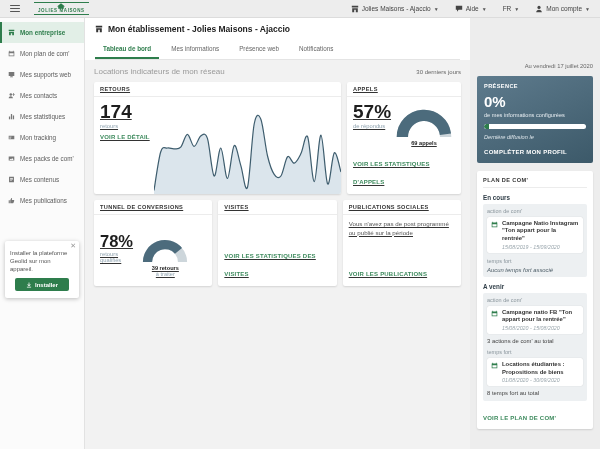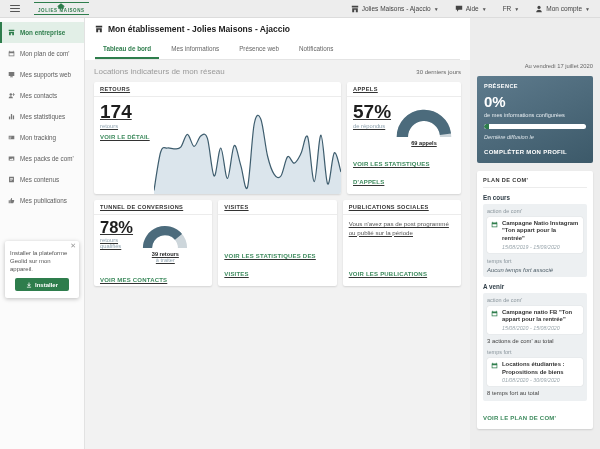--- a/index.html
+++ b/index.html
@@ -71,21 +71,21 @@
   .spark { flex:1; align-self:flex-end; height:90px; }
 
   .card-appels { flex:1; height:112px; }
   .appels-body { flex:1; display:flex; padding:5px 6px 0 6px; }
   .gauge-col { margin-left:auto; display:flex; flex-direction:column; align-items:center; padding-top:3px; }
   .gauge-label { font-size:5.6px; font-weight:bold; color:#222; margin-top:1px; }
   .gauge-sub { font-size:5.6px; color:#8fa3b0; }
   .card-footer { padding:5px 6px 6px 6px; margin-top:auto; }
 
   .card-sm { flex:1; height:86px; }
-  .sm-body { flex:1; display:flex; padding:4px 22px 0 6px; position:relative; }
+  .sm-body { flex:1; display:flex; padding:4px 22px 0 6px; position:relative;margin-top:14px; }
   .sm-body .kpi-value { font-size:16.5px; }
   .pub-text { font-size:6.2px; color:#555; line-height:1.4; padding:5px 6px 0 6px; flex:1; }
   .people { position:absolute; right:2px; top:4px; }
 
   
   .right-panel { width:130px; flex:0 0 130px; background:#ededed; padding:0 7px;
     overflow:hidden; }
   .panel-date { font-size:5.8px; color:#666; text-align:right; margin:45px 0 7px 0; }
   .presence-card { background:linear-gradient(155deg,#5e7b8d 0%,#3c5969 100%); border-radius:2px;
     color:#fff; padding:7px 7px 8px 7px; }

